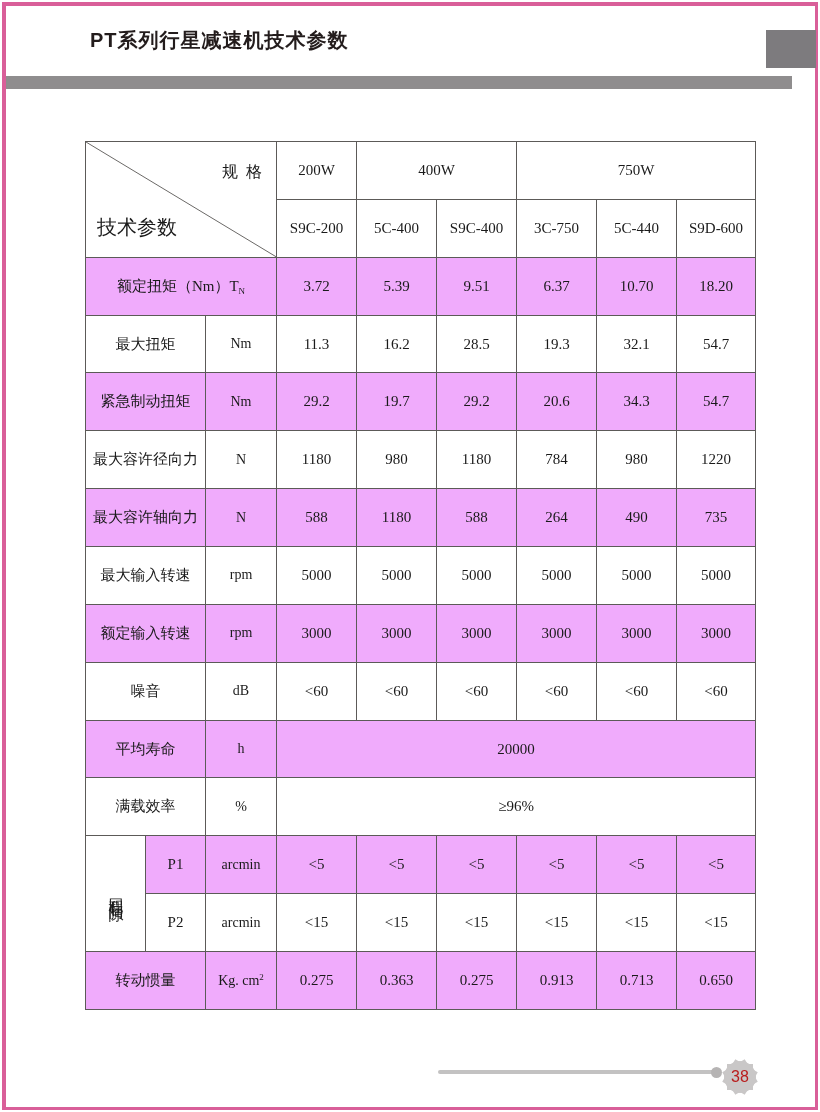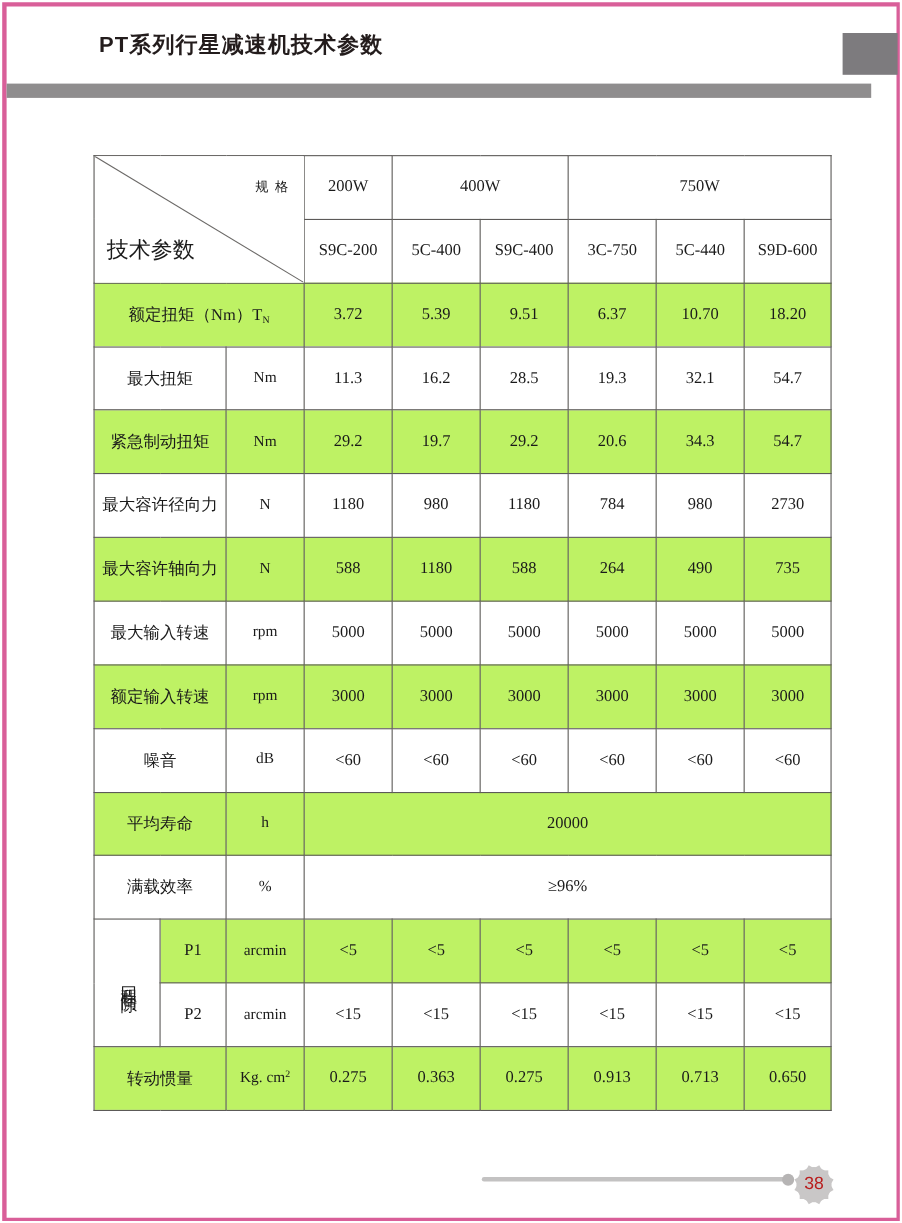--- a/index.html
+++ b/index.html
@@ -35,29 +35,29 @@
     border-collapse: collapse; table-layout: fixed; width: 670px;
     font-size: 15px;
   }
   .spec-table tr { height: 57.87px; }
   .spec-table td, .spec-table th {
     border: 1px solid #5c5a58;
     text-align: center; vertical-align: middle;
     font-weight: normal; padding: 0;
     background: #ffffff;
   }
-  .spec-table .gray { background: #bef264; margin-left: 41px; }
+  .spec-table .gray { background: #f0abfc; margin-left: 41px; }
   .unit-cell { font-size: 14px; }
   .corner-cell { position: relative; }
   .corner-cell .diag {
     position: absolute; inset: 0; width: 100%; height: 100%; display: block;
   }
   .corner-spec {
     position: absolute; top: 20px; right: 14px;
-    font-size: 12px; white-space: pre;
+    font-size: 16px; white-space: pre;
   }
   .corner-param {
     position: absolute; bottom: 16px; left: 11px;
     font-size: 20px;
   }
   .vertical-label span {
     writing-mode: vertical-rl; text-orientation: upright;
     letter-spacing: 3px; font-size: 15px; display: inline-block;
   }
   sub.tsub { font-size: 9px; vertical-align: -3px; }
@@ -165,21 +165,21 @@
       </tr>
 
       <tr>
         <td colspan="2">最大容许径向力</td>
         <td class="unit-cell">N</td>
         <td>1180</td>
         <td>980</td>
         <td>1180</td>
         <td>784</td>
         <td>980</td>
-        <td>2730</td>
+        <td>1220</td>
       </tr>
 
       <tr>
         <td class="gray" colspan="2">最大容许轴向力</td>
         <td class="gray unit-cell">N</td>
         <td class="gray">588</td>
         <td class="gray">1180</td>
         <td class="gray">588</td>
         <td class="gray">264</td>
         <td class="gray">490</td>

